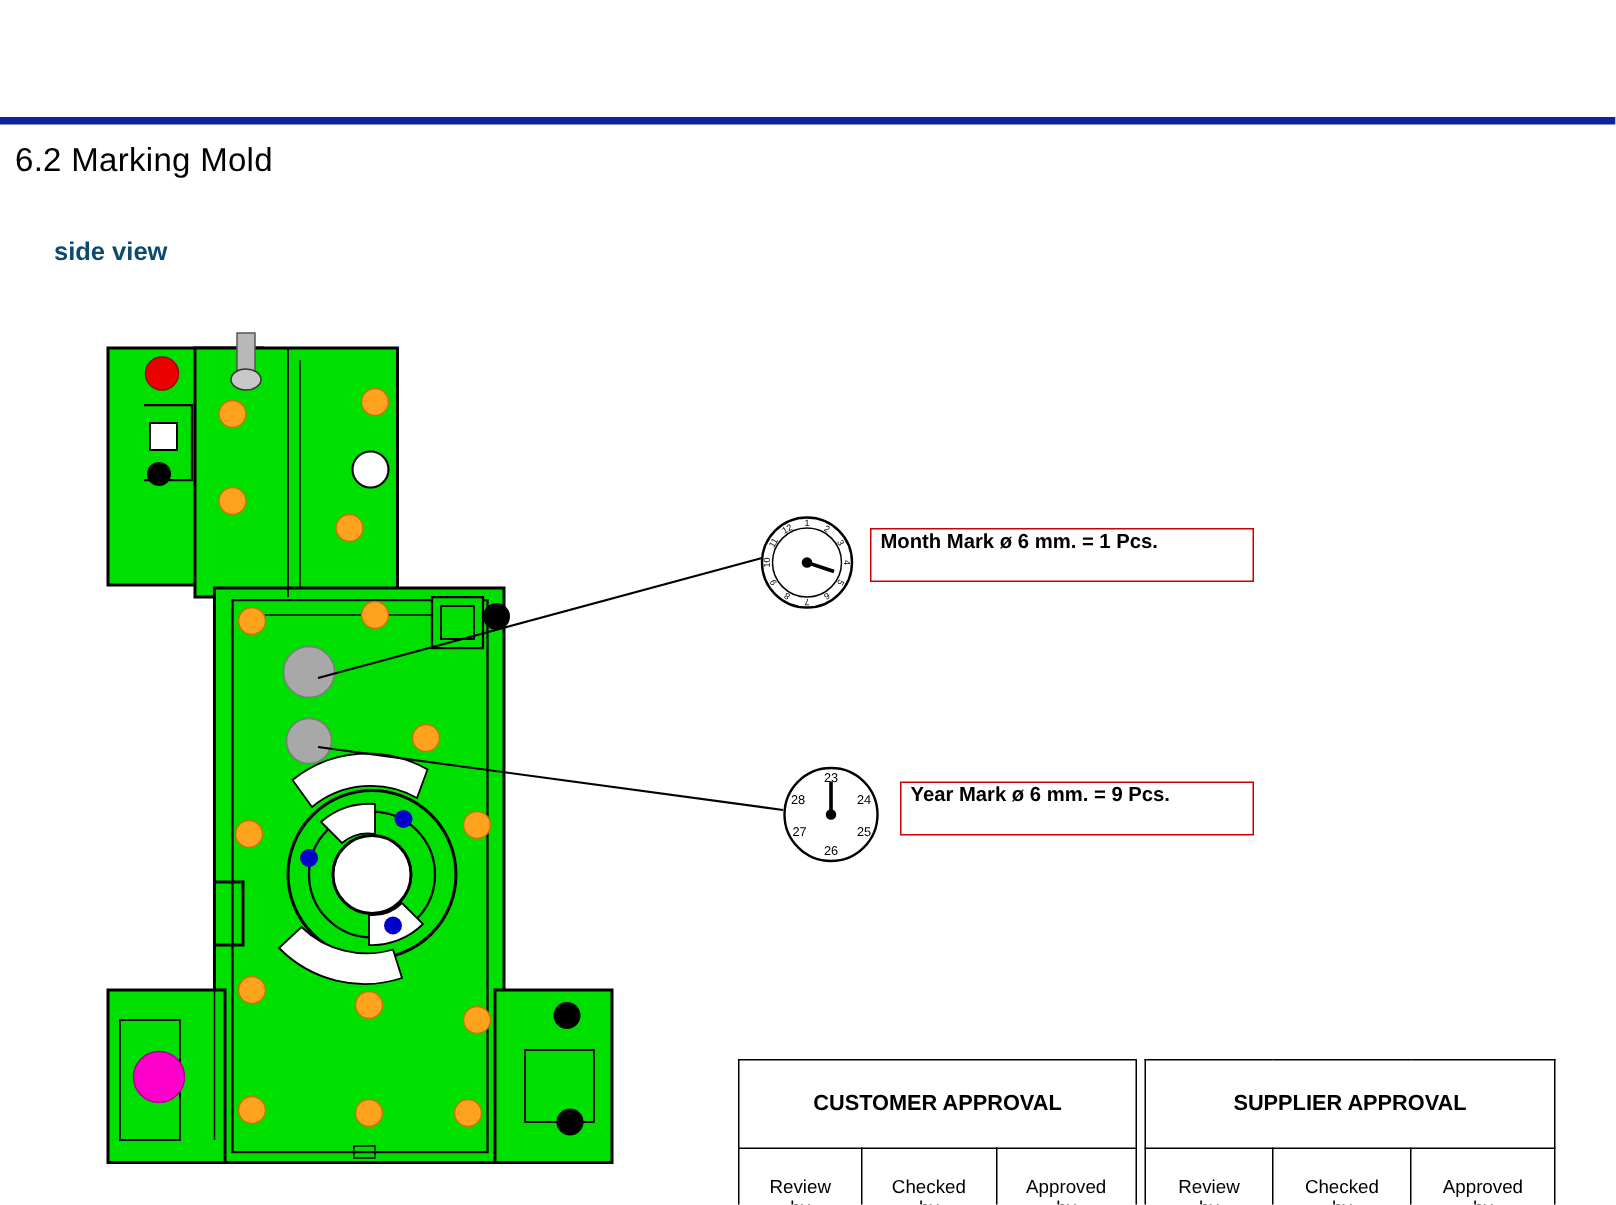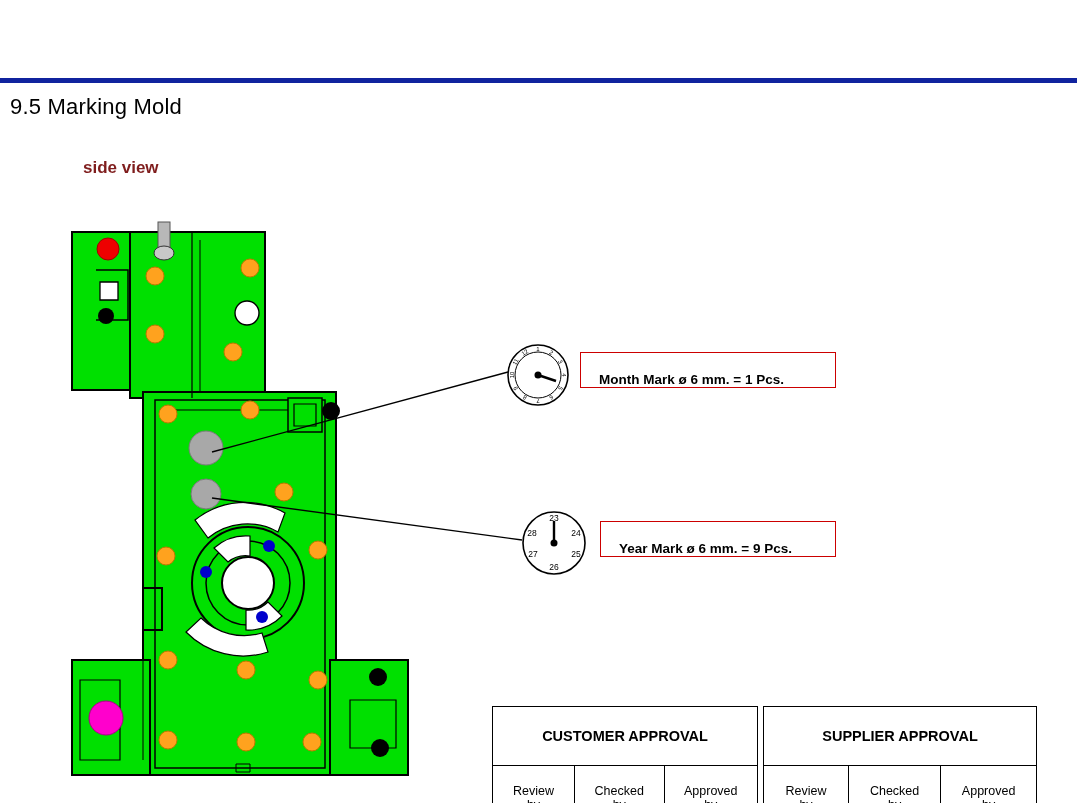--- a/index.html
+++ b/index.html
@@ -29,42 +29,41 @@
     font-size: 22px;
     color: #000000;
     letter-spacing: 0.2px;
   }
   .view-label {
     position: absolute;
     left: 36px;
     top: 158px;
     font-size: 17px;
     font-weight: bold;
-    color: #7f1d1d;
-    margin-left: 47px;
+    color: #0c4a6e;
   }
 
   
   #drawing {
     position: absolute;
     left: 0;
     top: 0;
   }
 
   
   .callout {
     position: absolute;
     border: 1.5px solid #cc0000;
     background: #ffffff;
     font-size: 13.5px;
     font-weight: bold;
     color: #000000;
     display: flex;
-    align-items: flex-end;
-    padding-left: 18px;
+    align-items: flex-start;
+    padding-left: 6px;
     box-sizing: border-box;
   }
   #callout-month {
     left: 580px;
     top: 352px;
     width: 256px;
     height: 36px;
   }
   #callout-year {
     left: 600px;
@@ -118,21 +117,21 @@
   .clock-num-y {
     font-size: 8.5px;
     font-family: "Liberation Sans", sans-serif;
   }
 </style>
 </head>
 <body>
 
 <div class="top-rule"></div>
 
-<div class="page-title">9.5 Marking Mold</div>
+<div class="page-title">6.2 Marking Mold</div>
 <div class="view-label">side view</div>
 
 <svg id="drawing" width="1077" height="803">
 
   <g>
 
     <path d="M72,232 L175,232 L175,300 L135,300 L135,390 L72,390 Z" fill="#00e000" stroke="#000000" stroke-width="2"></path>
 
     <path d="M130,232 L265,232 L265,398 L130,398 Z" fill="#00e000" stroke="#000000" stroke-width="2"></path>
 

